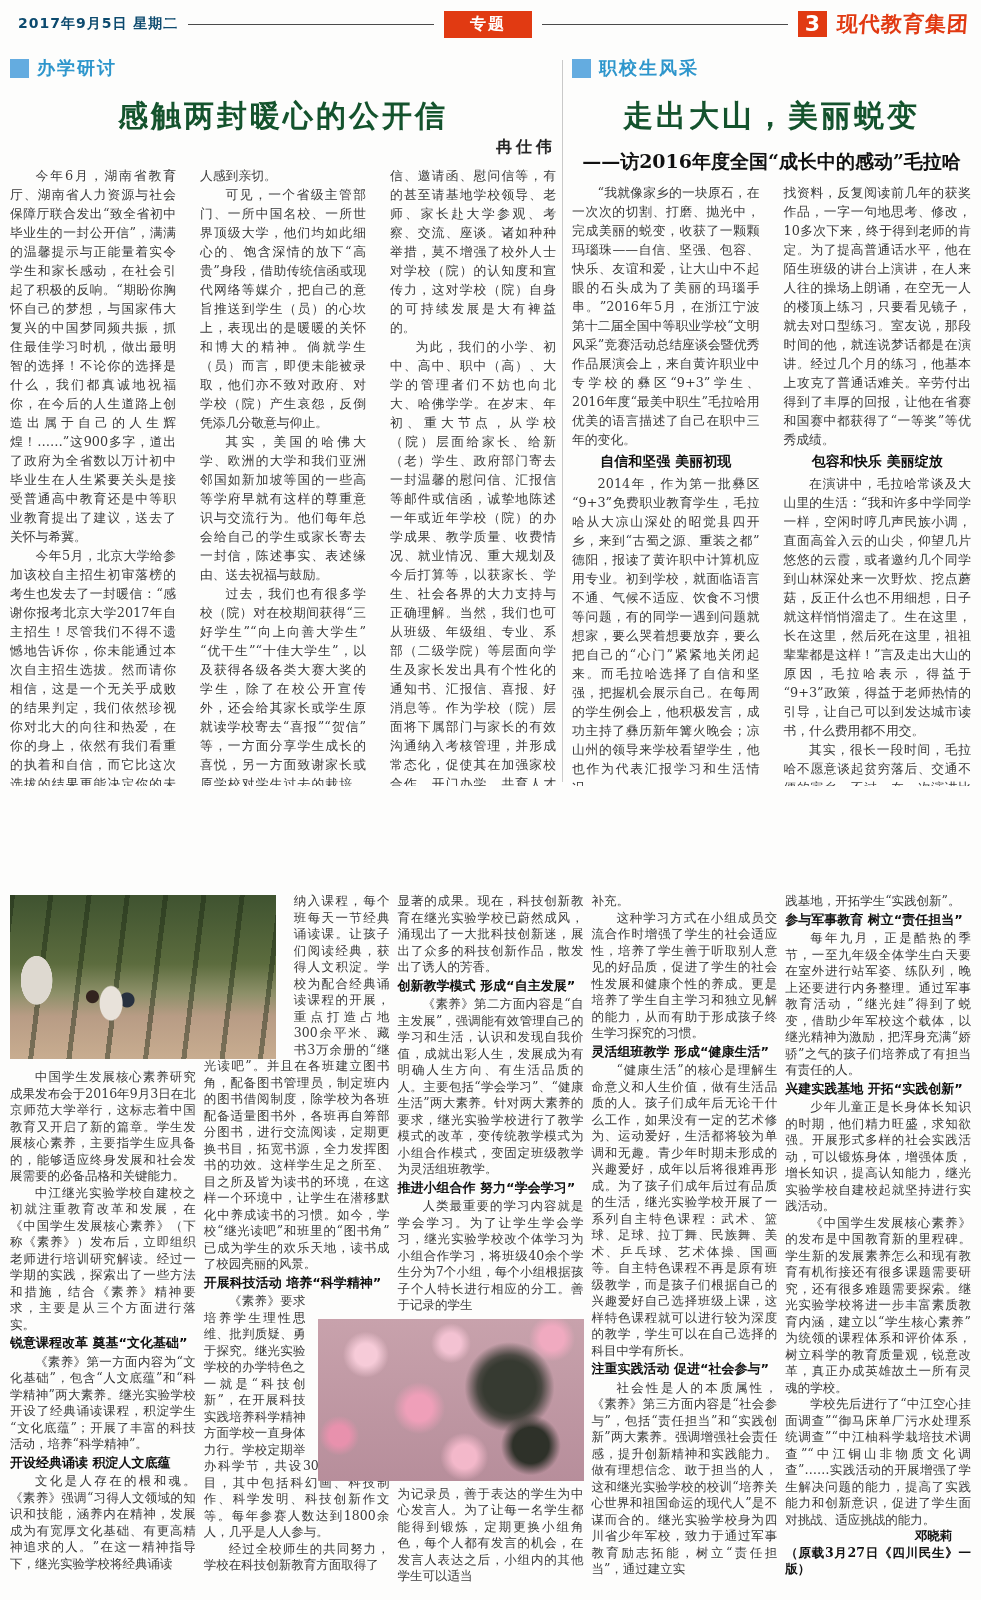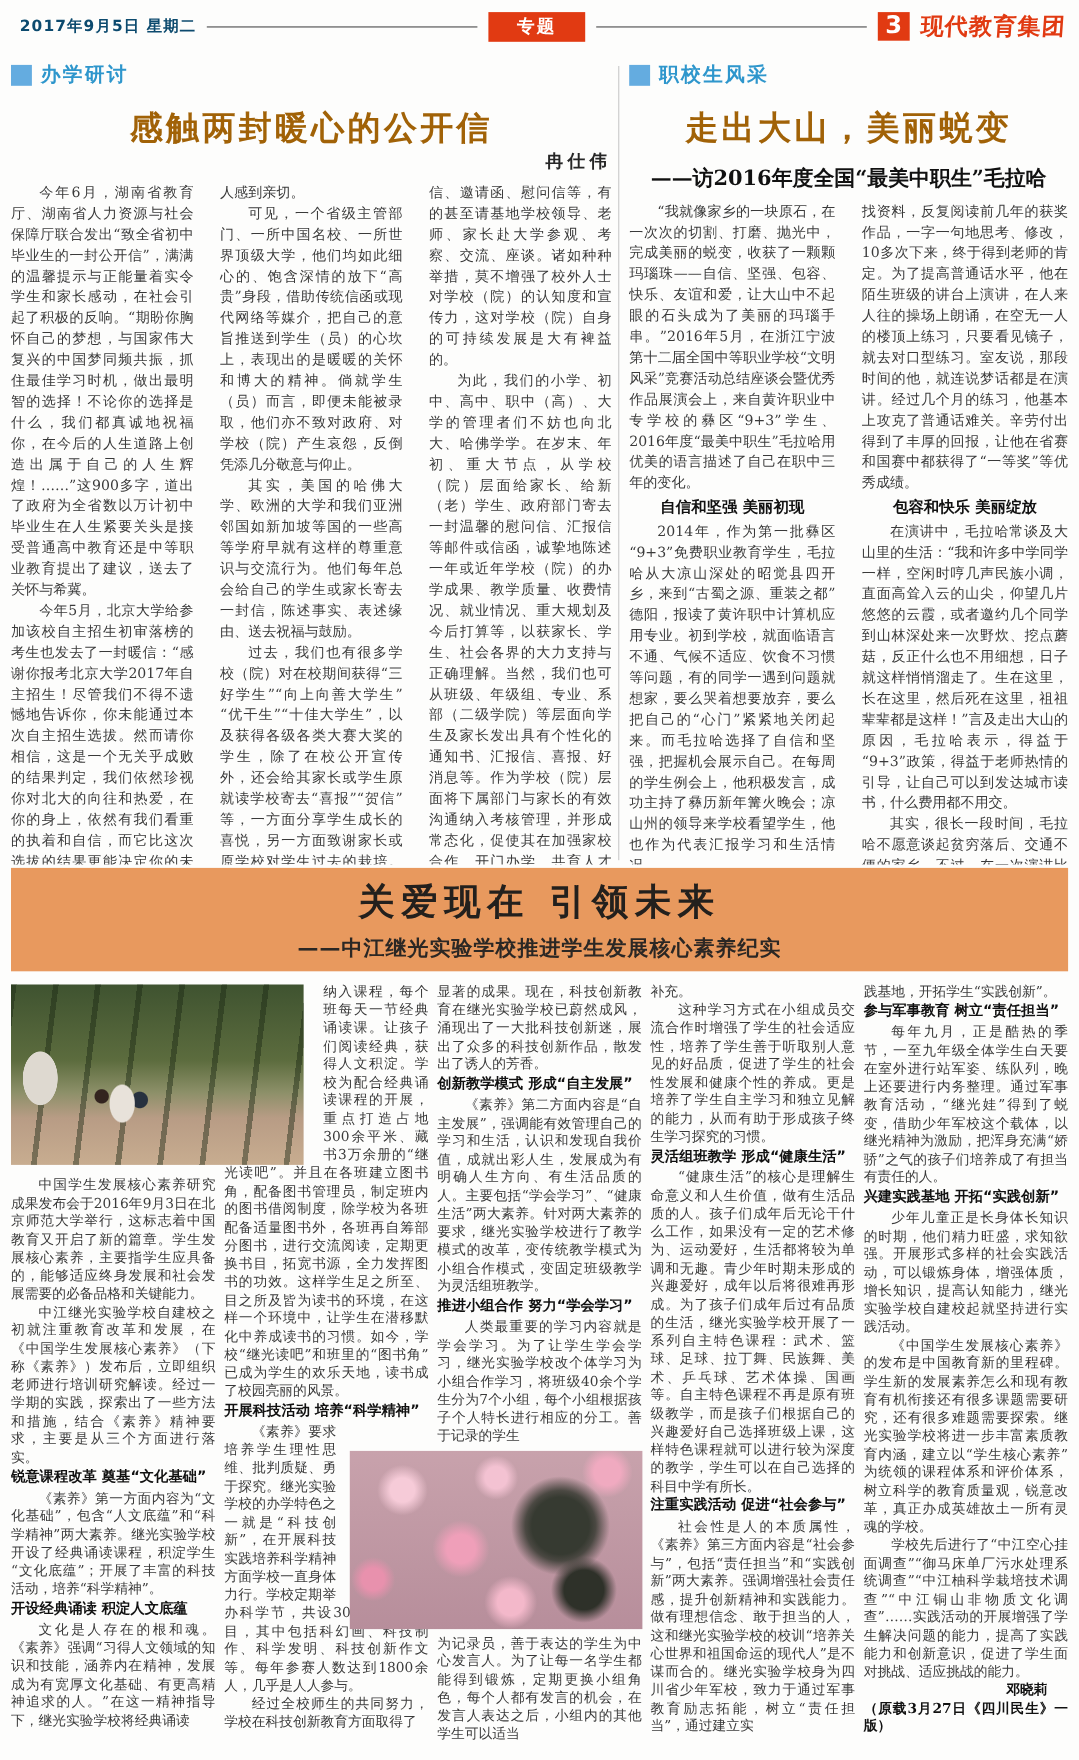--- a/index.html
+++ b/index.html
@@ -22,21 +22,21 @@
   
   .top{position:absolute;top:56px;left:10px;width:961px;height:730px;overflow:hidden;}
   .art-left{position:absolute;left:0;top:0;width:546px;}
   .art-right{position:absolute;left:562px;top:0;width:399px;}
   .vdiv{position:absolute;left:552px;top:4px;height:722px;border-left:1px solid #c9c9c9;}
 
   .sec-label{display:flex;align-items:center;gap:8px;margin-bottom:6px;}
   .sec-label .sq{width:19px;height:19px;background:var(--blue-sq);}
   .sec-label .lbl{font-family:"DejaVu Sans",sans-serif;font-weight:bold;font-size:18px;color:var(--blue-tx);letter-spacing:2px;}
 
-  .a-title{font-family:"DejaVu Serif",serif;font-weight:bold;text-align:center;font-size:30px;letter-spacing:3px;margin-top:16px;color:#a16207;}
+  .a-title{font-family:"DejaVu Serif",serif;font-weight:bold;text-align:center;font-size:30px;letter-spacing:3px;margin-top:16px;color:#14532d;}
   .a-author{text-align:right;font-weight:bold;font-size:16px;letter-spacing:4px;}
   .a-sub{text-align:center;font-family:"DejaVu Serif",serif;font-weight:bold;font-size:19px;margin-top:12px;color:#111;}
 
   .cols{display:flex;gap:24px;margin-top:8px;}
   .cols .col{flex:1;min-width:0;}
 
   
   .col{font-size:12.8px;line-height:19px;color:var(--ink-soft);}
   .blk-p{text-indent:2em;text-align:justify;}
   .blk-cont{text-align:justify;}
@@ -127,43 +127,39 @@
     </section>
 
     <div class="vdiv"></div>
 
     <section class="art-right">
       <div class="sec-label">
         <span class="sq"></span>
         <span class="lbl">职校生风采</span>
       </div>
       <h1 class="a-title">走出大山，美丽蜕变</h1>
-      <div class="a-sub">——访2016年度全国“最美中职生”毛拉哈</div>
+      <div class="a-sub">——访2016年度全国“成长中的感动”毛拉哈</div>
       <div class="cols">
         <div class="col">
             <div class="blk-p">“我就像家乡的一块原石，在一次次的切割、打磨、抛光中，完成美丽的蜕变，收获了一颗颗玛瑙珠——自信、坚强、包容、快乐、友谊和爱，让大山中不起眼的石头成为了美丽的玛瑙手串。”2016年5月，在浙江宁波第十二届全国中等职业学校“文明风采”竞赛活动总结座谈会暨优秀作品展演会上，来自黄许职业中专学校的彝区“9+3”学生、2016年度“最美中职生”毛拉哈用优美的语言描述了自己在职中三年的变化。</div>
             <div class="blk-h">自信和坚强 美丽初现</div>
             <div class="blk-p">2014年，作为第一批彝区“9+3”免费职业教育学生，毛拉哈从大凉山深处的昭觉县四开乡，来到“古蜀之源、重装之都”德阳，报读了黄许职中计算机应用专业。初到学校，就面临语言不通、气候不适应、饮食不习惯等问题，有的同学一遇到问题就想家，要么哭着想要放弃，要么把自己的“心门”紧紧地关闭起来。而毛拉哈选择了自信和坚强，把握机会展示自己。在每周的学生例会上，他积极发言，成功主持了彝历新年篝火晚会；凉山州的领导来学校看望学生，他也作为代表汇报学习和生活情况。</div>
             <div class="blk-p">2015年10月，在班主任的鼓励下，毛拉哈以“成长中的感动”为主题演讲，参加了全国中等职业学校“文明风采”初赛。为了写好演讲稿《大山的孩子》，他到处查</div>
           </div>
         <div class="col">
             <div class="blk-cont">找资料，反复阅读前几年的获奖作品，一字一句地思考、修改，10多次下来，终于得到老师的肯定。为了提高普通话水平，他在陌生班级的讲台上演讲，在人来人往的操场上朗诵，在空无一人的楼顶上练习，只要看见镜子，就去对口型练习。室友说，那段时间的他，就连说梦话都是在演讲。经过几个月的练习，他基本上攻克了普通话难关。辛劳付出得到了丰厚的回报，让他在省赛和国赛中都获得了“一等奖”等优秀成绩。</div>
             <div class="blk-h">包容和快乐 美丽绽放</div>
             <div class="blk-p">在演讲中，毛拉哈常谈及大山里的生活：“我和许多中学同学一样，空闲时哼几声民族小调，直面高耸入云的山尖，仰望几片悠悠的云霞，或者邀约几个同学到山林深处来一次野炊、挖点蘑菇，反正什么也不用细想，日子就这样悄悄溜走了。生在这里，长在这里，然后死在这里，祖祖辈辈都是这样！”言及走出大山的原因，毛拉哈表示，得益于“9+3”政策，得益于老师热情的引导，让自己可以到发达城市读书，什么费用都不用交。</div>
             <div class="blk-p">其实，很长一段时间，毛拉哈不愿意谈起贫穷落后、交通不便的家乡。不过，在一次演讲比赛中，老师让他以家乡文化为主题，讲述给老师和同学听。精心准备后，他的演讲得到了大家的赞赏，也让他为那曾经创造出“南诏文明”的民族和家乡感到骄傲。（下转第四版）</div>
           </div>
       </div>
     </section>
 
   </div>
 
-  <div class="banner">
-    <div class="b-title">关爱现在  引领未来</div>
-    <div class="b-sub">——中江继光实验学校推进学生发展核心素养纪实</div>
-  </div>
 
   <div class="feature">
     <div class="cols">
       <div class="col feat-col-1">
           <div class="photo campus-reading-photo"></div>
           <div class="blk-p">中国学生发展核心素养研究成果发布会于2016年9月3日在北京师范大学举行，这标志着中国教育又开启了新的篇章。学生发展核心素养，主要指学生应具备的，能够适应终身发展和社会发展需要的必备品格和关键能力。</div>
           <div class="blk-p">中江继光实验学校自建校之初就注重教育改革和发展，在《中国学生发展核心素养》（下称《素养》）发布后，立即组织老师进行培训研究解读。经过一学期的实践，探索出了一些方法和措施，结合《素养》精神要求，主要是从三个方面进行落实。</div>
           <div class="blk-h">锐意课程改革 奠基“文化基础”</div>
           <div class="blk-p">《素养》第一方面内容为“文化基础”，包含“人文底蕴”和“科学精神”两大素养。继光实验学校开设了经典诵读课程，积淀学生“文化底蕴”；开展了丰富的科技活动，培养“科学精神”。</div>
           <div class="blk-h">开设经典诵读 积淀人文底蕴</div>

